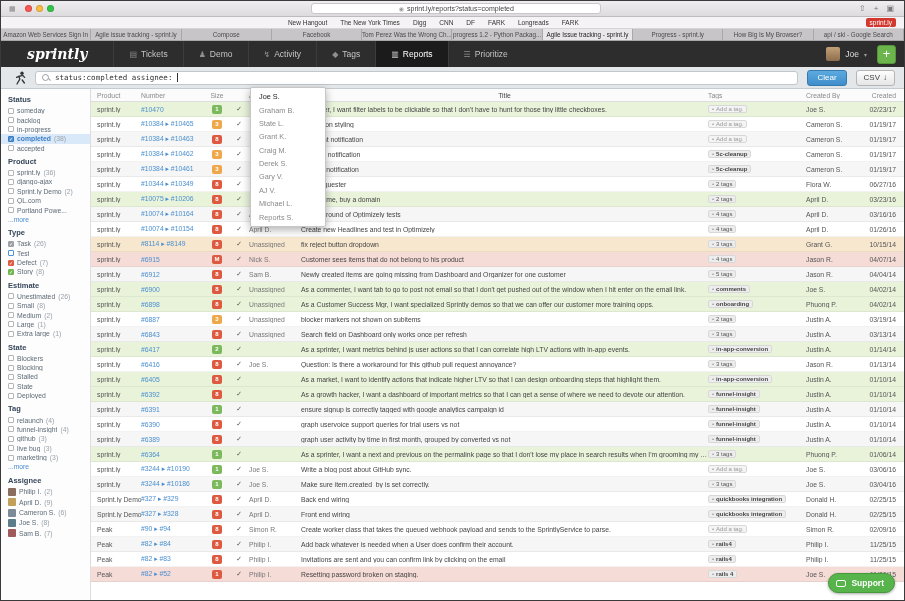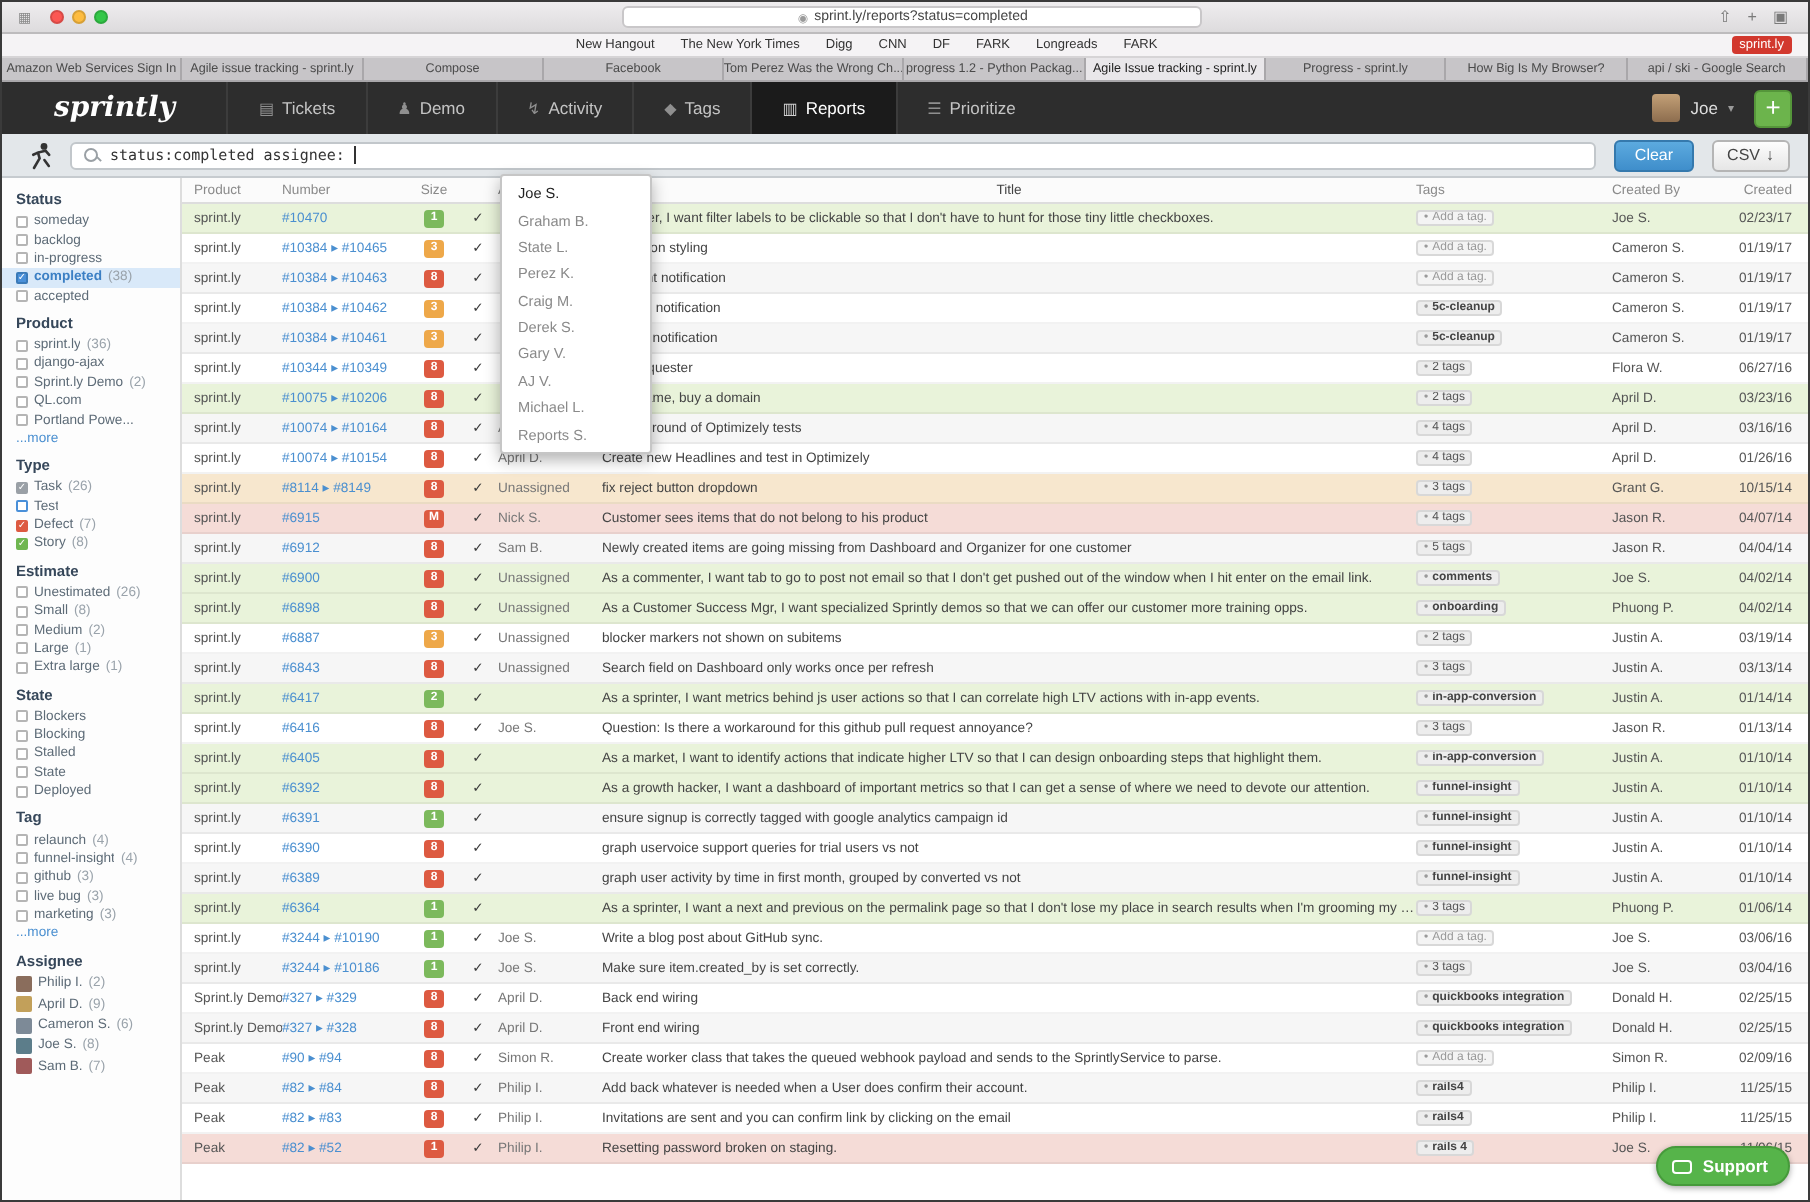--- a/index.html
+++ b/index.html
@@ -822,21 +822,21 @@
             <span class="td c-created">11/06/15</span>
           </div>
         </div>
     </div>
   </div>
 
   <div class="dropdown">
       <div class="dd-item first">Joe S.</div>
       <div class="dd-item">Graham B.</div>
       <div class="dd-item">State L.</div>
-      <div class="dd-item">Perez K.</div>
+      <div class="dd-item">Grant K.</div>
       <div class="dd-item">Craig M.</div>
       <div class="dd-item">Derek S.</div>
       <div class="dd-item">Gary V.</div>
       <div class="dd-item">AJ V.</div>
       <div class="dd-item">Michael L.</div>
       <div class="dd-item">Reports S.</div>
     </div>
 
   <div class="support">
     <span class="chatic"></span>

